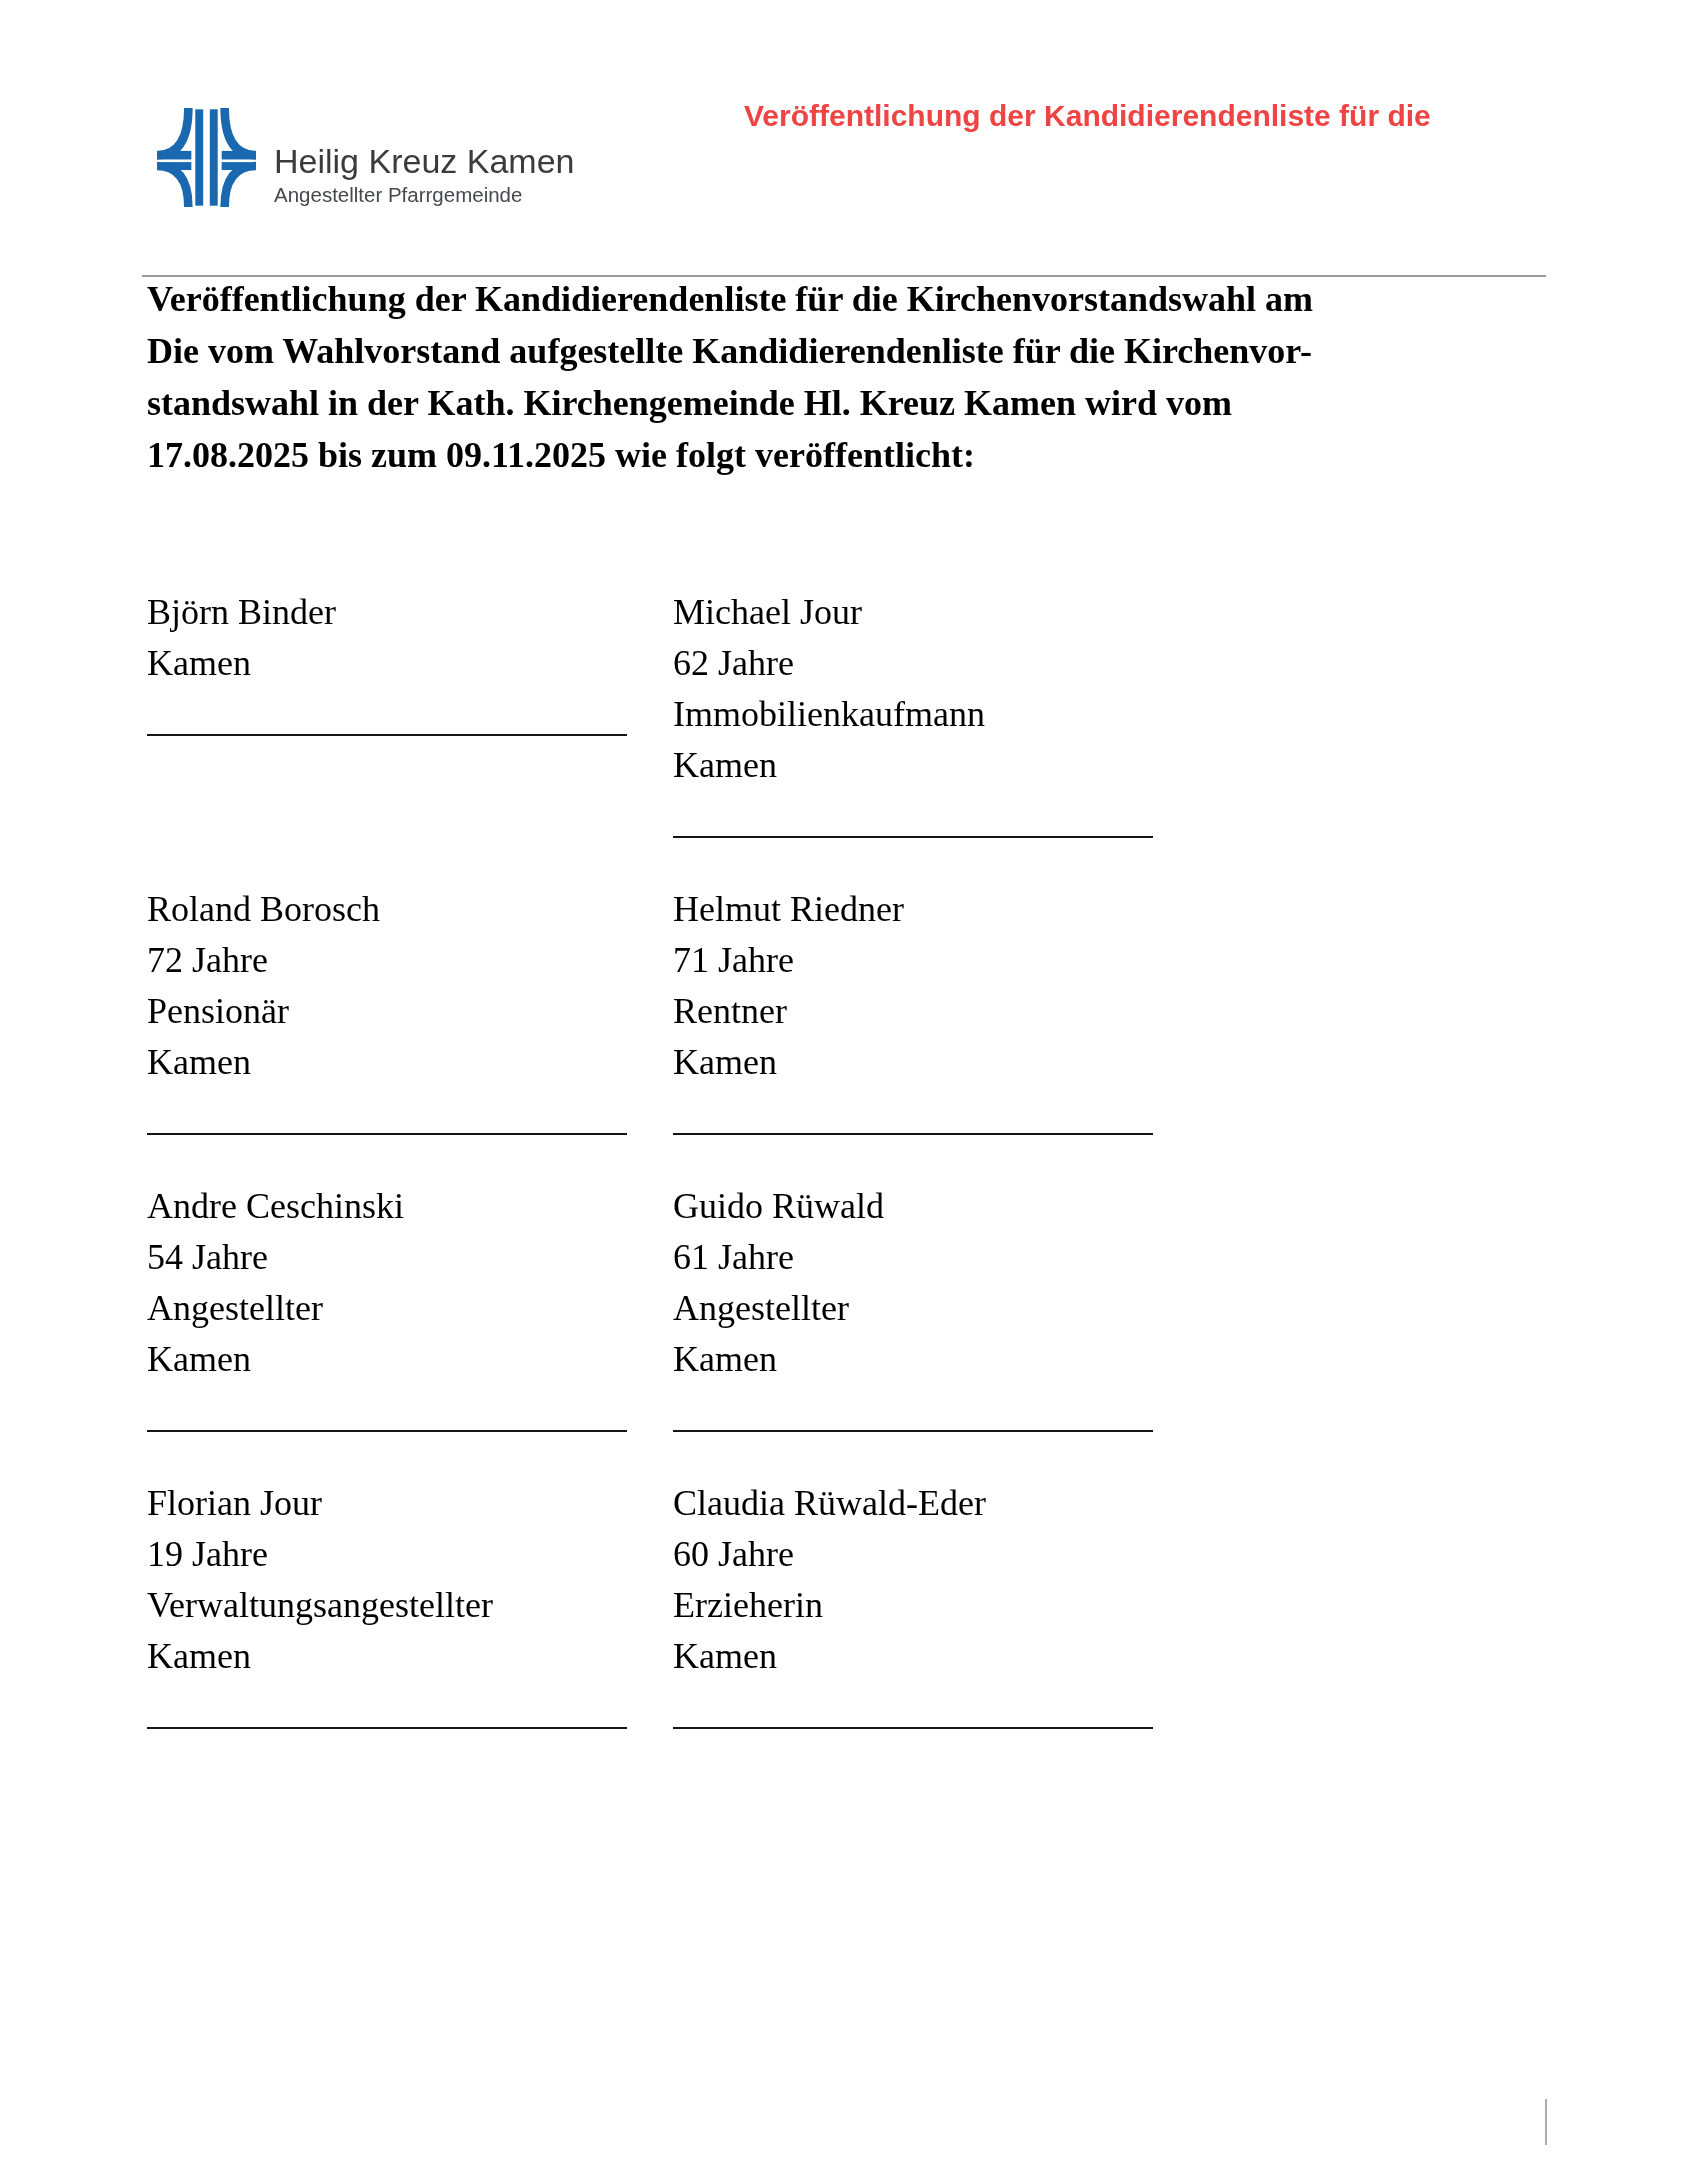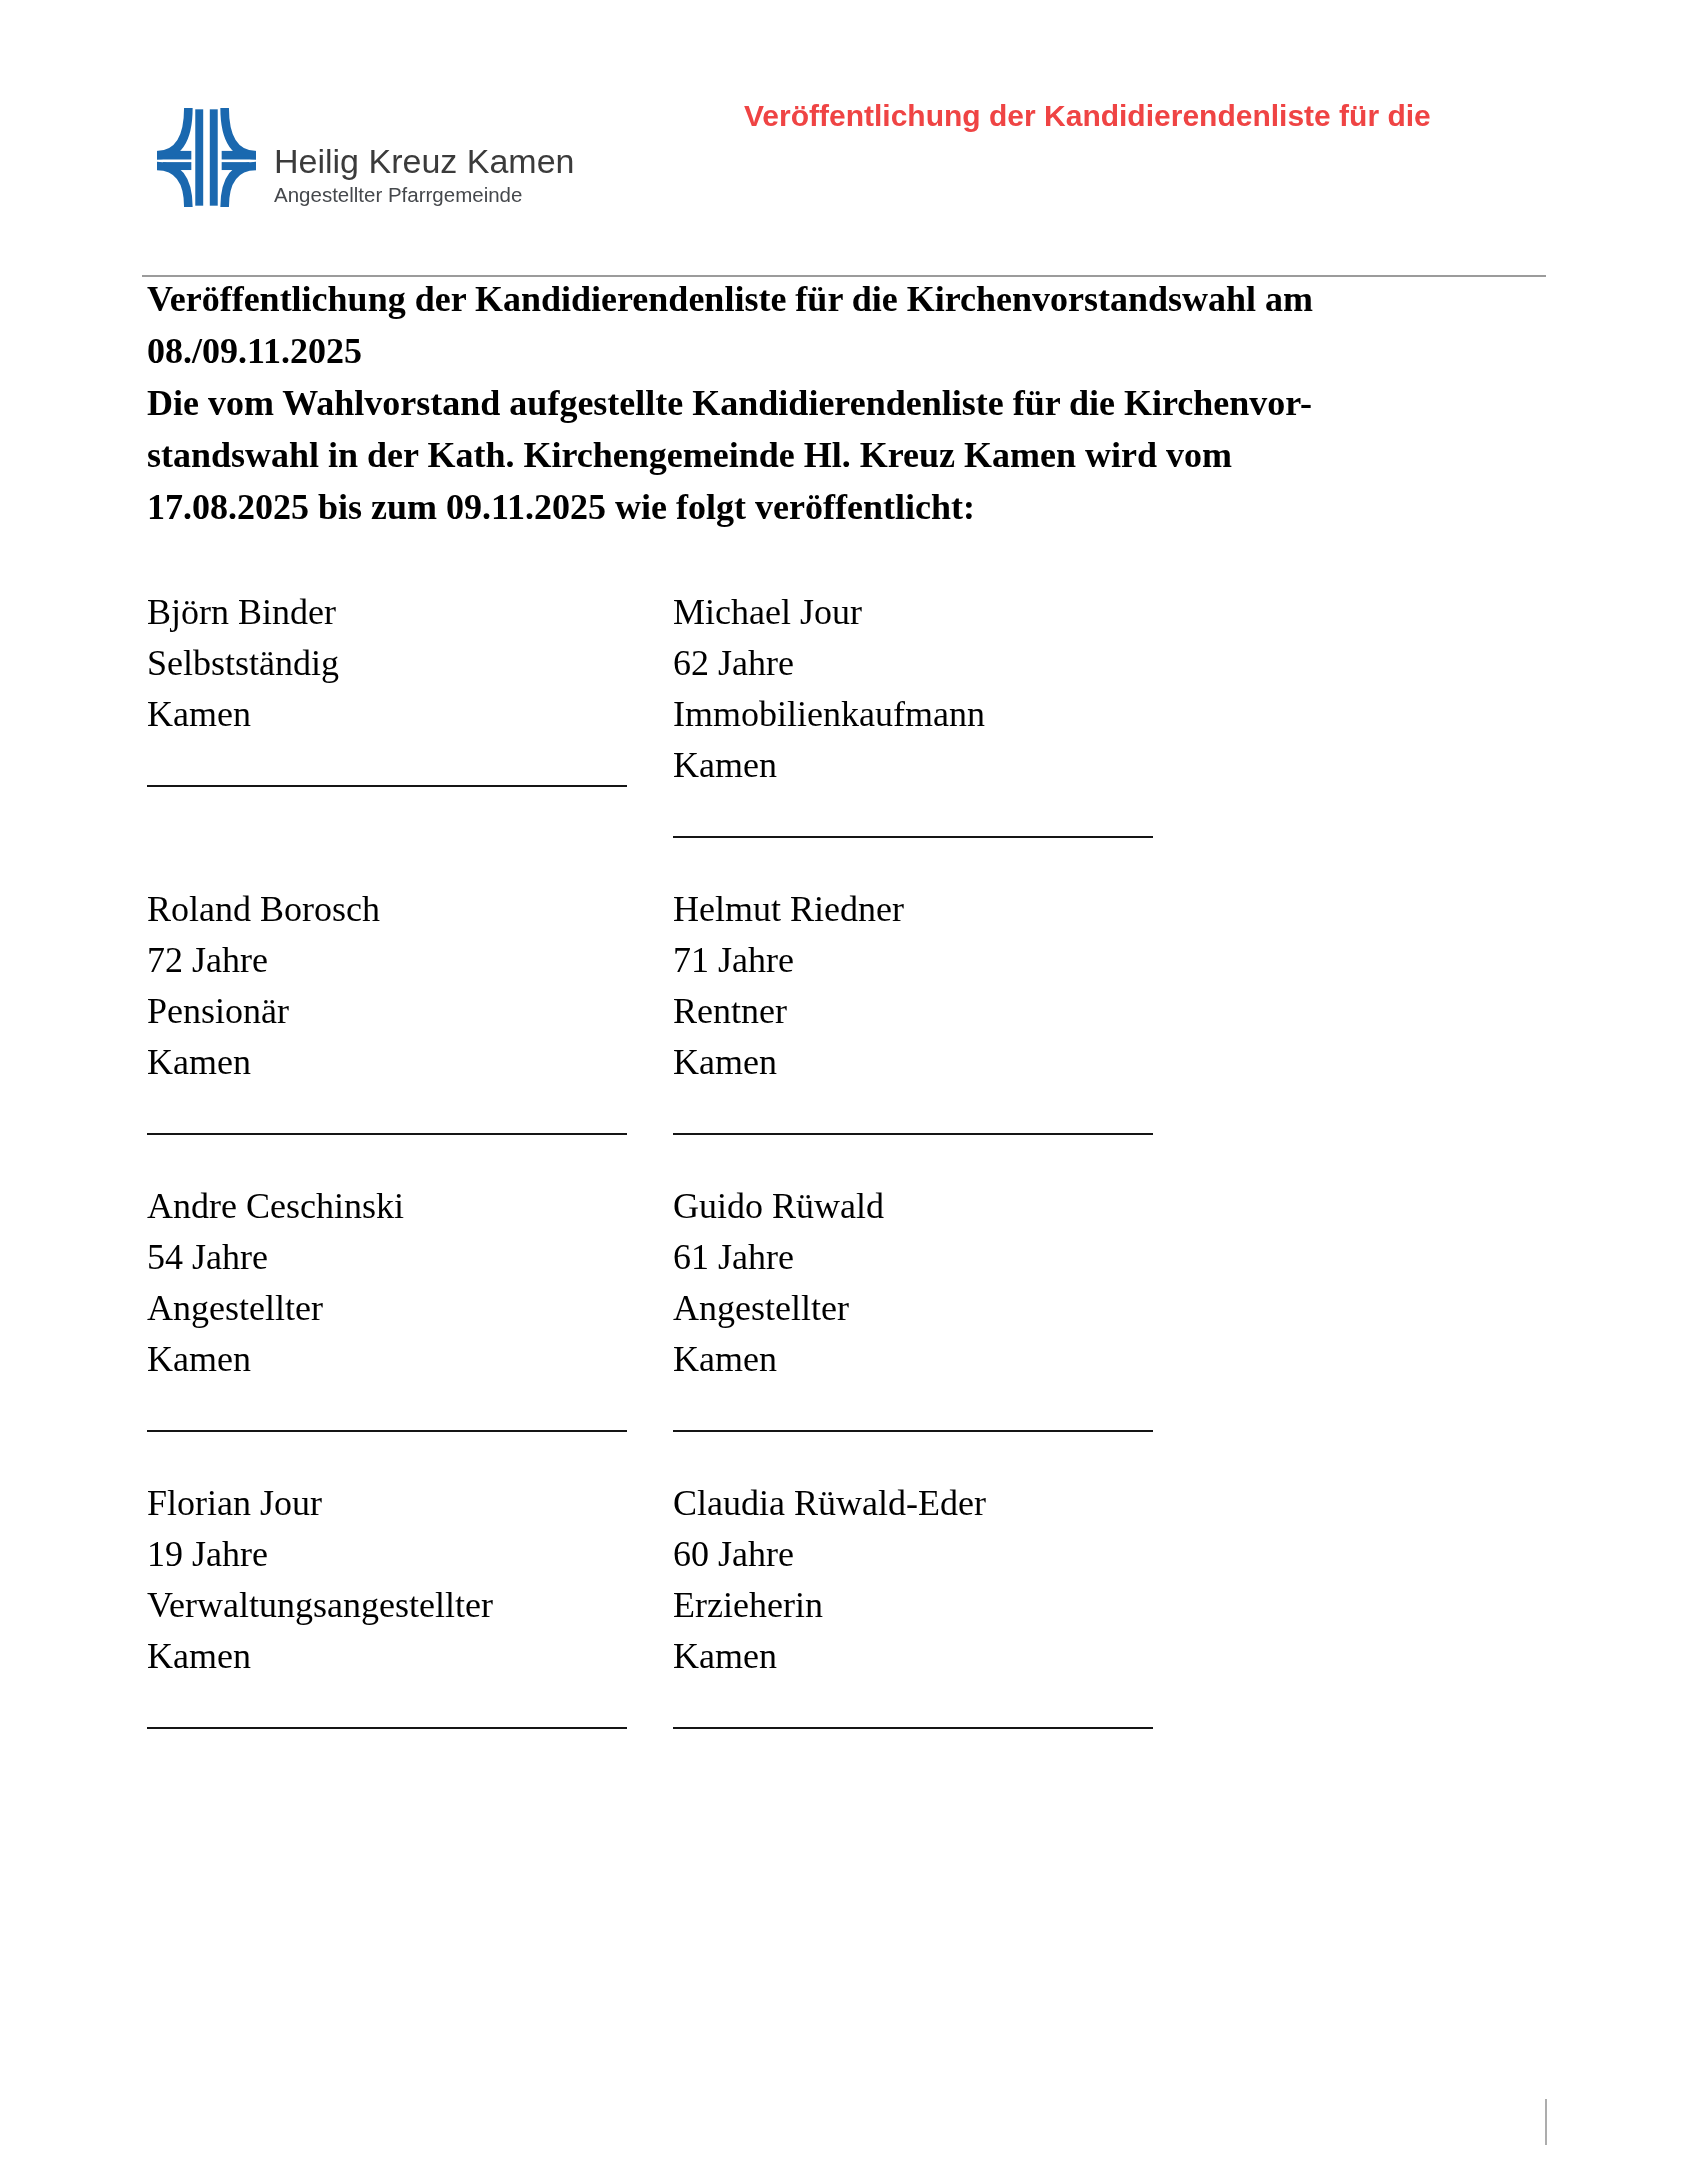--- a/index.html
+++ b/index.html
@@ -63,30 +63,28 @@
 </div>
 
 <div class="header-text">
   <div>Veröffentlichung der Kandidierendenliste für die</div>
 </div>
 
 <div class="divider"></div>
 
 <div class="intro">
   <div>Veröffentlichung der Kandidierendenliste für die Kirchenvorstandswahl am</div>
-  <div>08./09.11.2025</div>
   <div>Die vom Wahlvorstand aufgestellte Kandidierendenliste für die Kirchenvor-</div>
   <div>standswahl in der Kath. Kirchengemeinde Hl. Kreuz Kamen wird vom</div>
   <div>17.08.2025 bis zum 09.11.2025 wie folgt veröffentlicht:</div>
 </div>
 
 <div class="candidates">
   <div class="candidate">
     <div class="c-line">Björn Binder</div>
-    <div class="c-line">Selbstständig</div>
     <div class="c-line">Kamen</div>
     <div class="sig-line"></div>
   </div>
 
   <div class="candidate">
     <div class="c-line">Michael Jour</div>
     <div class="c-line">62 Jahre</div>
     <div class="c-line">Immobilienkaufmann</div>
     <div class="c-line">Kamen</div>
     <div class="sig-line"></div>

